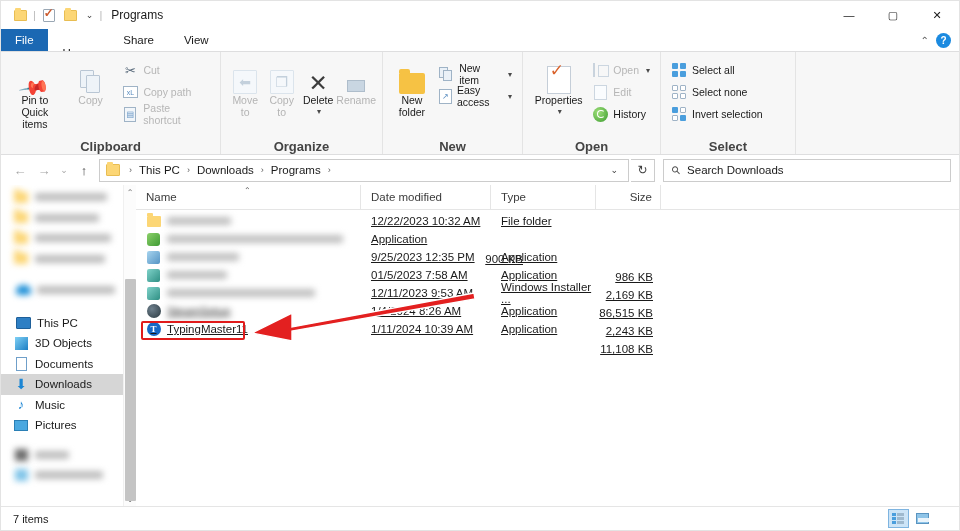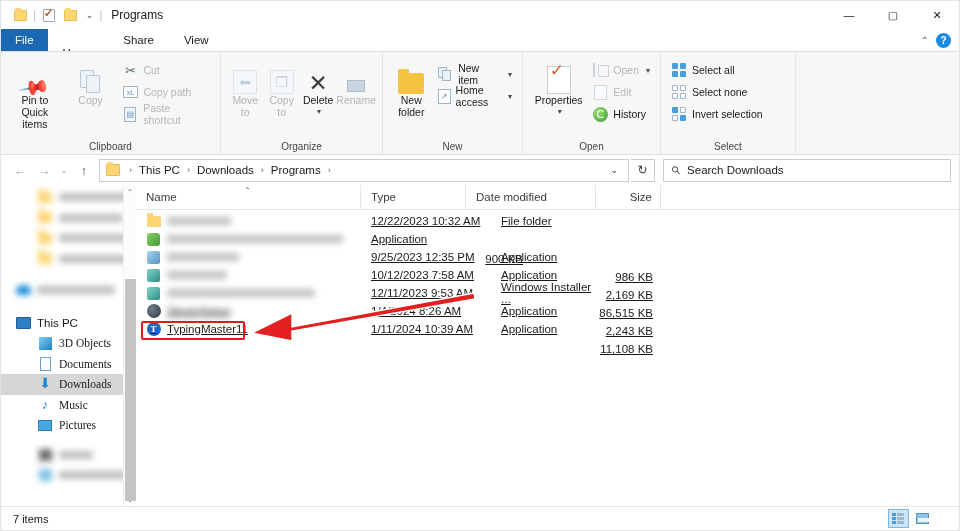--- a/index.html
+++ b/index.html
@@ -95,22 +95,22 @@
     border-bottom: 1px solid #dededf;
     display: flex; position: relative;
   }
   .rgroup {
     display: flex; flex-direction: column;
     border-right: 1px solid #e4e4e4;
     position: relative;
   }
   .rgroup-body { flex: 1; display: flex; align-items: flex-start; padding: 4px 6px 0 6px; }
   .rgroup-label {
-    height: 16px; font-size: 10px; color: #444;
-    display: flex; align-items: center; justify-content: center;
+    height: 16px; font-size: 13px; color: #444;
+    display: flex; align-items: center; justify-content: center; font-weight: bold;
   }
   .bigbtn {
     width: 56px; display: flex; flex-direction: column; align-items: center;
     padding-top: 4px; font-size: 10.5px; color: #1a1a1a; text-align: center;
     line-height: 12px;
   }
   .bigbtn.dim { color: #b4b4b4; }
   .bigbtn .ico { height: 34px; display: flex; align-items: flex-end; justify-content: center; }
   .smallcol { display: flex; flex-direction: column; padding-top: 4px; gap: 2px; }
   .smallbtn {
@@ -246,21 +246,21 @@
   .sidebar {
     width: 135px; flex: 0 0 135px; position: relative;
     background: #ffffff; overflow: hidden;
   }
   .snav { display: flex; flex-direction: column; padding-top: 2px; }
   .snode {
     height: 20.5px; display: flex; align-items: center; gap: 6px;
     font-size: 11.5px; color: #1a1a1a; padding-left: 22px;
   }
   .snode.sel { background: #d6d6d6; }
-  .snode.indent { padding-left: 36px; font-family: Liberation Serif, serif; }
+  .snode.indent { padding-left: 12px; }
   .snode.blur { filter: blur(3.1px); }
   .s-ico { width: 16px; height: 16px; flex: 0 0 16px; display:flex;align-items:center;justify-content:center; }
   .folder-y {
     width: 14px; height: 11px; background: #fcd675; border-radius: 1px;
     position: relative;
   }
   .folder-y::before{content:"";position:absolute;top:-3px;left:0;width:6px;height:3px;
                     background:#fcd675;border-radius:1px 1px 0 0;}
   .blurtext { height: 8px; background: #bdbdbd; border-radius: 2px; }
   .pc-ico { width:15px;height:12px;background:#2e7fc4;border:1px solid #1e5f99;border-radius:1px; }
@@ -479,21 +479,21 @@
                   <i></i>
                 </span>
               </span>
             <span>New item</span>
             <span class="caret-s">▾</span>
           </div>
           <div class="smallbtn">
             <span class="sico">
                 <span class="ic-easy">↗</span>
               </span>
-            <span>Home access</span>
+            <span>Easy access</span>
             <span class="caret-s">▾</span>
           </div>
         </div>
       </div>
       <div class="rgroup-label">New</div>
     </div>
 
     <div class="rgroup" style="width:138px">
       <div class="rgroup-body">
         <div class="bigbtn" style="width:62px">
@@ -693,25 +693,25 @@
       </div>
     </div>
 
     <div class="filepane">
 
       <div class="colheader">
         <div class="col c-name">
           <span>Name</span>
           <span class="sortcaret">⌃</span>
         </div>
+        <div class="col c-date">
+          <span>Date modified</span>
+        </div>
         <div class="col c-type">
           <span>Type</span>
-        </div>
-        <div class="col c-date">
-          <span>Date modified</span>
         </div>
         <div class="col c-size">
           <span>Size</span>
         </div>
         <div class="col c-pad"></div>
       </div>
 
       <div class="rows">
 
         <div class="row">
@@ -749,21 +749,21 @@
           <div class="cell c-size">986 KB</div>
         </div>
 
         <div class="row">
           <div class="cell c-name">
             <span class="fico">
                 <span class="fi-teal"></span>
               </span>
             <span class="blurbar fname-blur" style="width:60px"></span>
           </div>
-          <div class="cell c-date">10/12/2023 7:58 AM</div>
+          <div class="cell c-date">01/5/2023 7:58 AM</div>
           <div class="cell c-type">Application</div>
           <div class="cell c-size">2,169 KB</div>
         </div>
 
         <div class="row">
           <div class="cell c-name">
             <span class="fico">
                 <span class="fi-teal"></span>
               </span>
             <span class="blurbar fname-blur" style="width:148px"></span>

